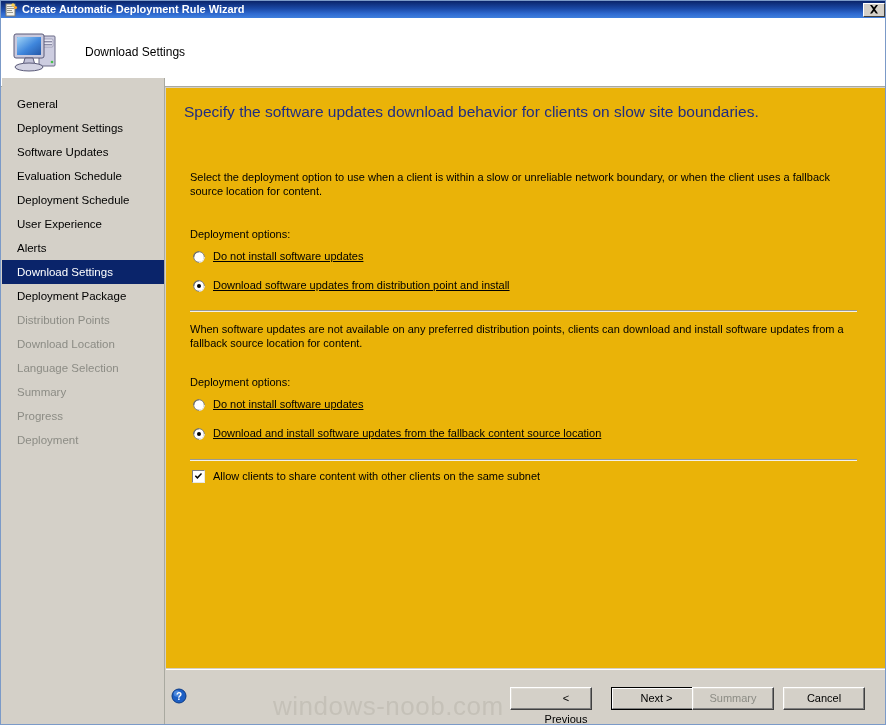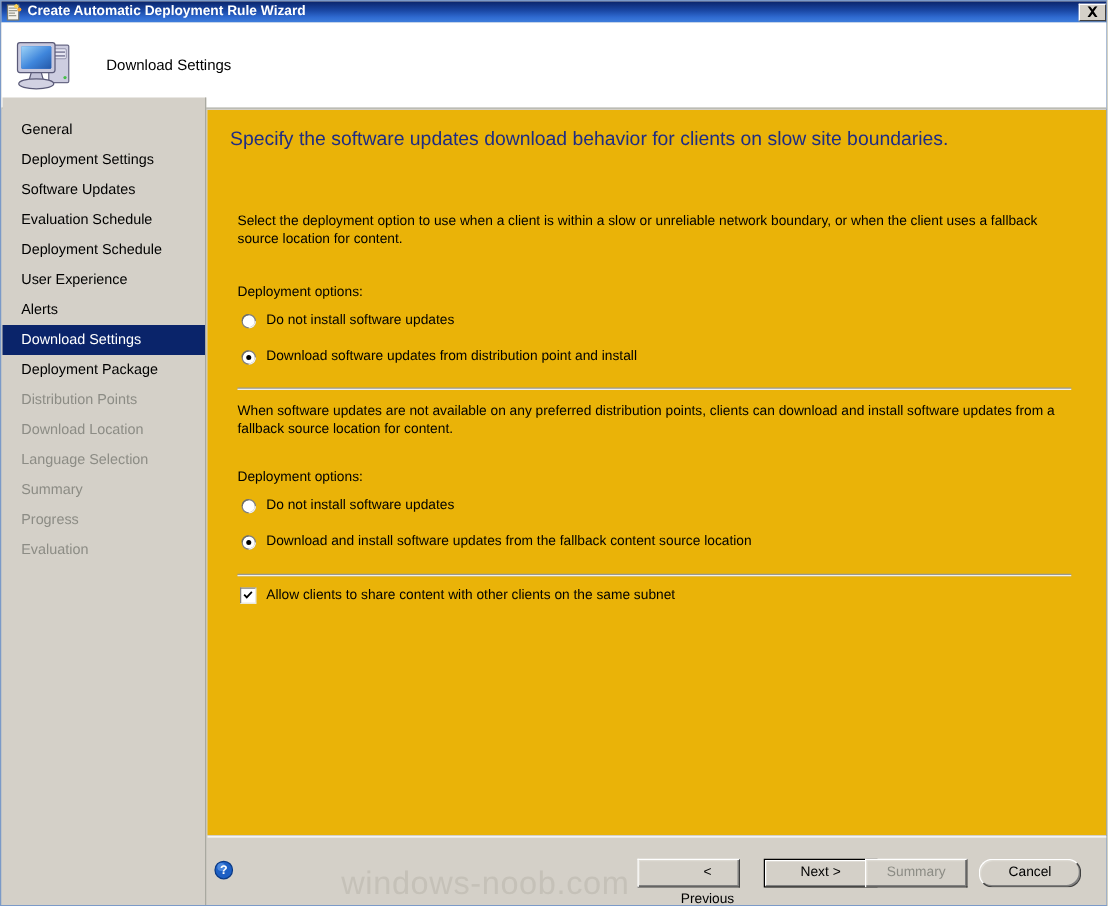--- a/index.html
+++ b/index.html
@@ -155,20 +155,21 @@
     position: absolute;
     font-size: 11px;
     color: #000000;
   }
 
   .radio-row {
     position: absolute;
     display: flex;
     align-items: flex-start;
     cursor: default;
+    text-decoration: underline;
   }
   .radio {
     width: 12px;
     height: 12px;
     flex: 0 0 auto;
     margin-right: 8px;
     margin-top: 1px;
   }
   .radio-label {
     font-size: 11px;
@@ -346,21 +347,21 @@
     <div class="nav-item">Deployment Schedule</div>
     <div class="nav-item">User Experience</div>
     <div class="nav-item">Alerts</div>
     <div class="nav-item selected">Download Settings</div>
     <div class="nav-item">Deployment Package</div>
     <div class="nav-item indent disabled">Distribution Points</div>
     <div class="nav-item disabled">Download Location</div>
     <div class="nav-item disabled">Language Selection</div>
     <div class="nav-item disabled">Summary</div>
     <div class="nav-item disabled">Progress</div>
-    <div class="nav-item disabled">Evaluation</div>
+    <div class="nav-item disabled">Deployment</div>
   </div>
 
   <div class="content">
 
     <div class="page-heading">Specify the software updates download behavior for clients on slow site boundaries.</div>
 
     <div class="intro-text">Select the deployment option to use when a client is within a slow or unreliable network boundary, or when the client uses a fallback source location for content.</div>
 
     <div class="field-label" style="left:24px; top:140px;">Deployment options:</div>
 
@@ -439,18 +440,18 @@
     </div>
 
     <button class="btn" style="left:344px; width:82px;padding-left:30px;">&lt; Previous</button>
 
     <button class="btn default" style="left:445px; width:91px;">
         <span class="inner">Next &gt;</span>
       </button>
 
     <button class="btn disabled" style="left:526px; width:82px;" disabled="">Summary</button>
 
-    <button class="btn" style="left:617px; width:82px;border-radius:11px;">Cancel</button>
+    <button class="btn" style="left:617px; width:82px;">Cancel</button>
   </div>
 
   <div class="watermark">windows-noob.com</div>
 
 </div>
 
 </body></html>

